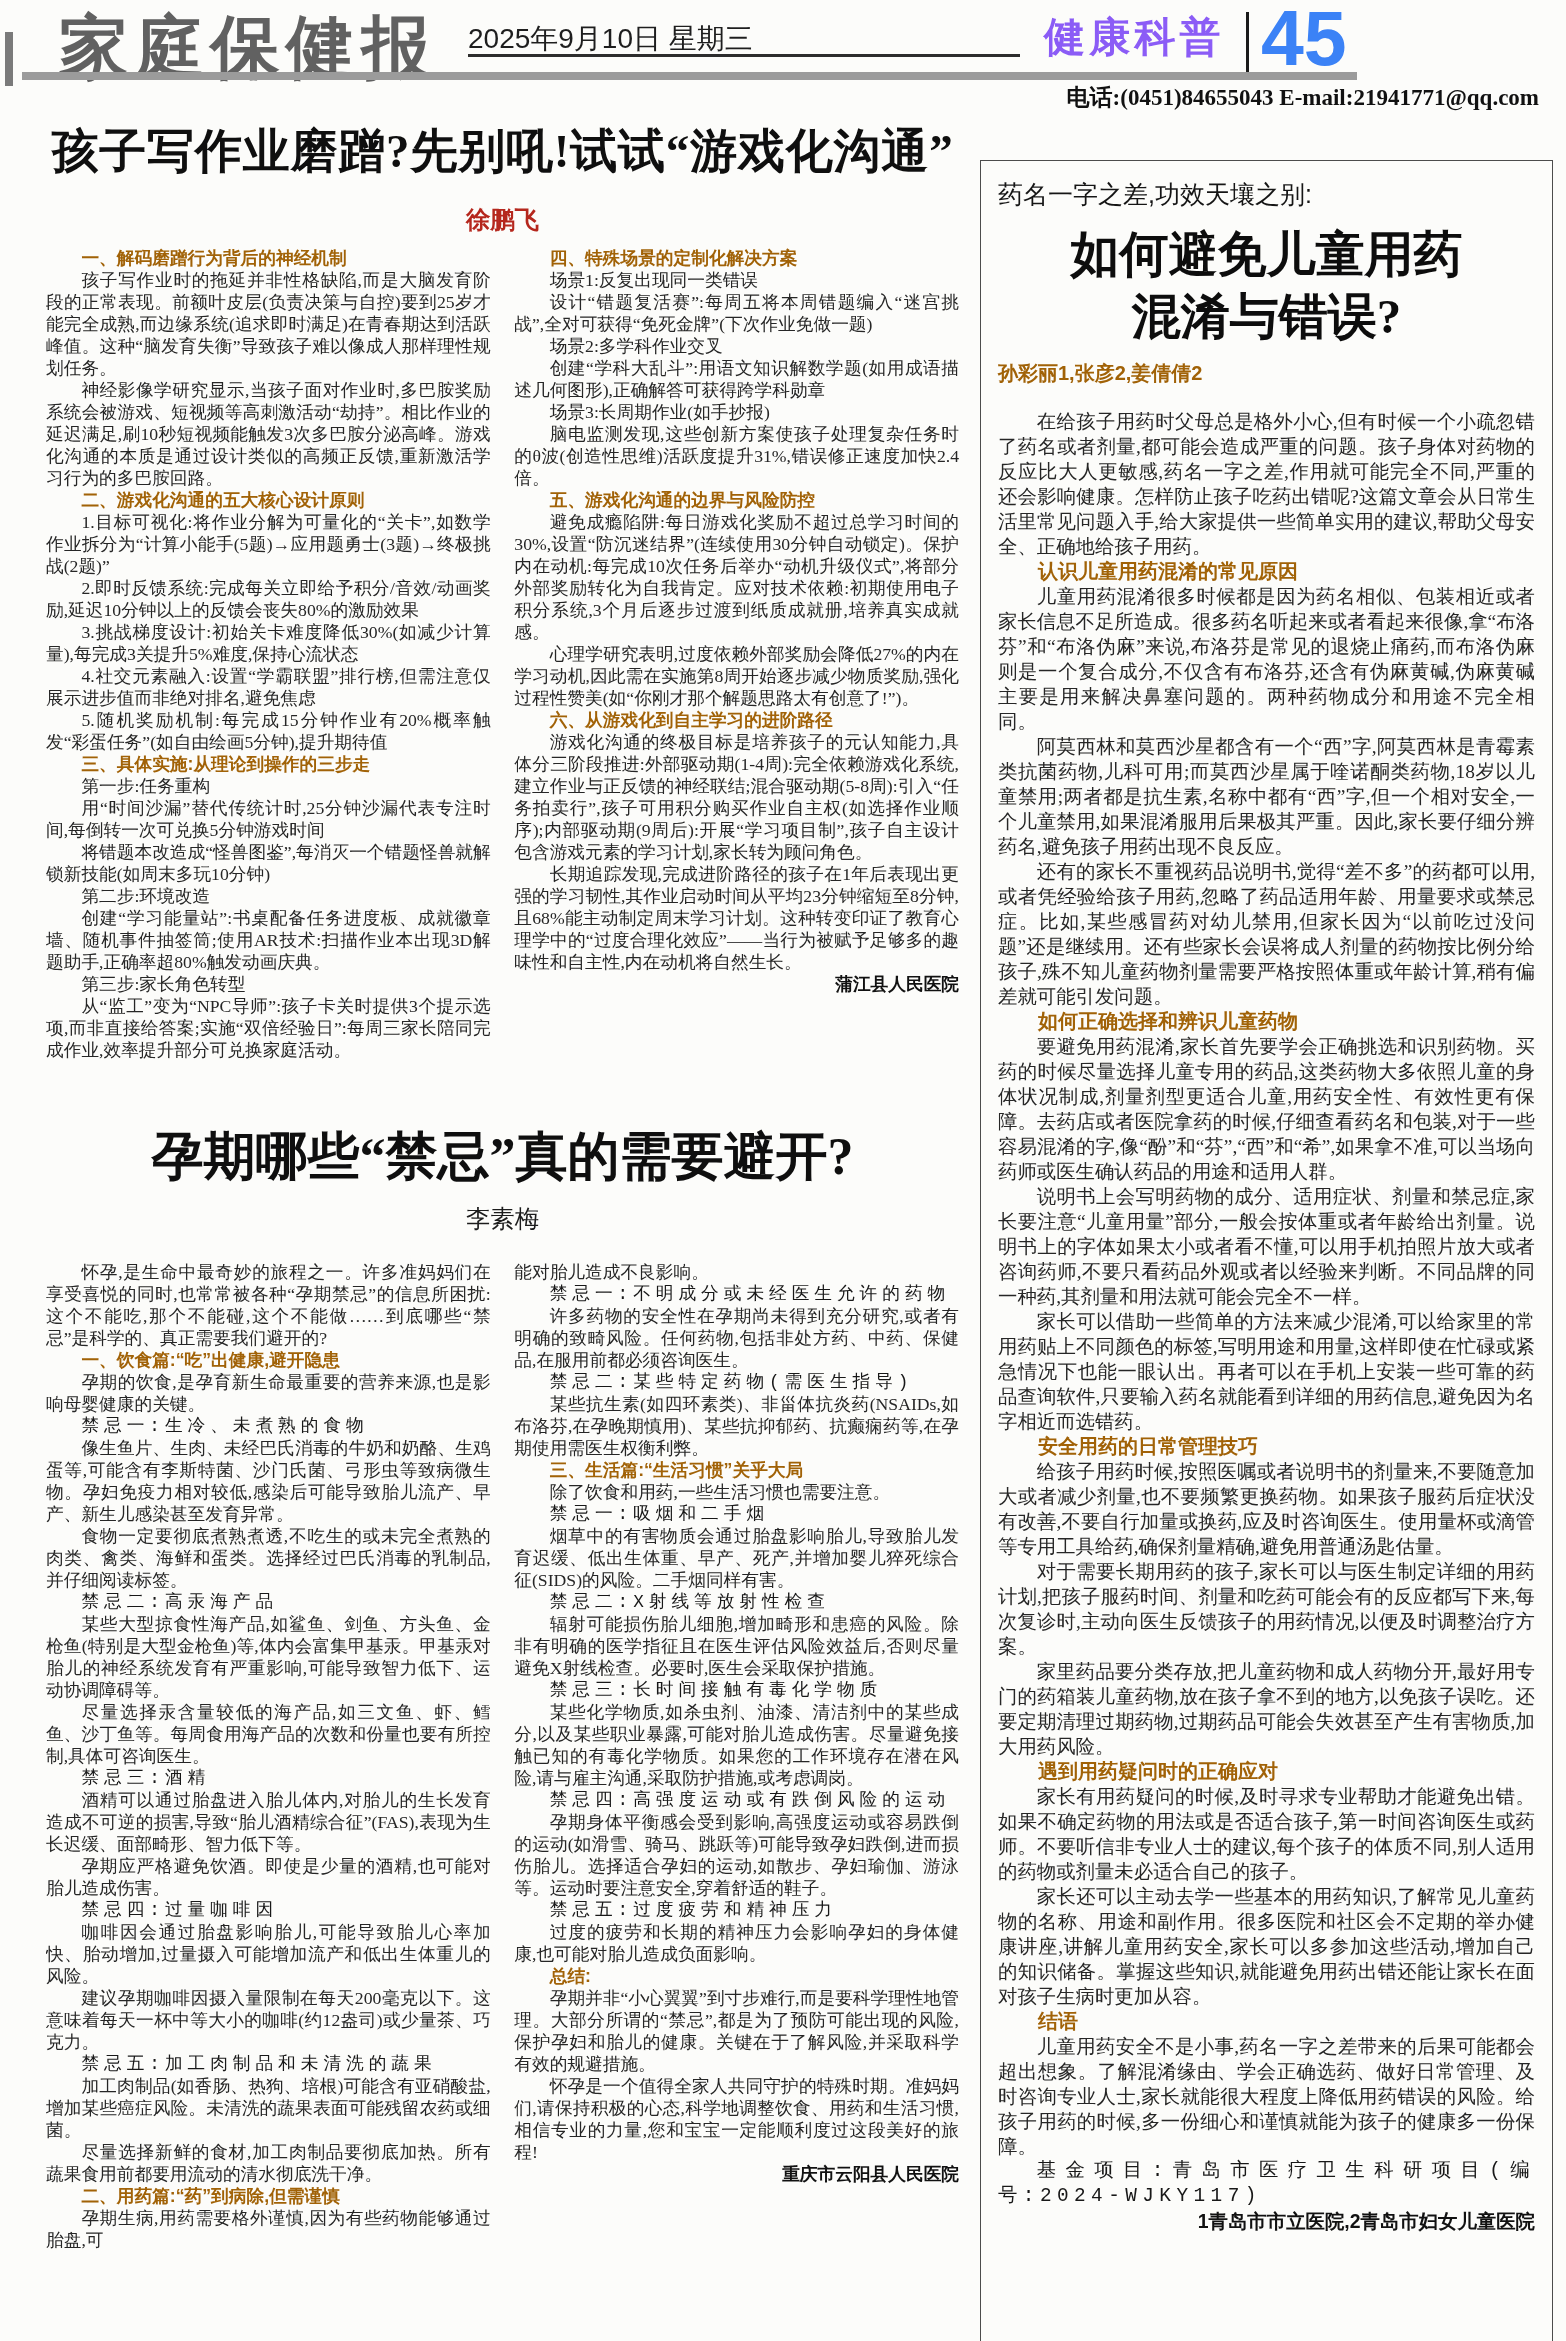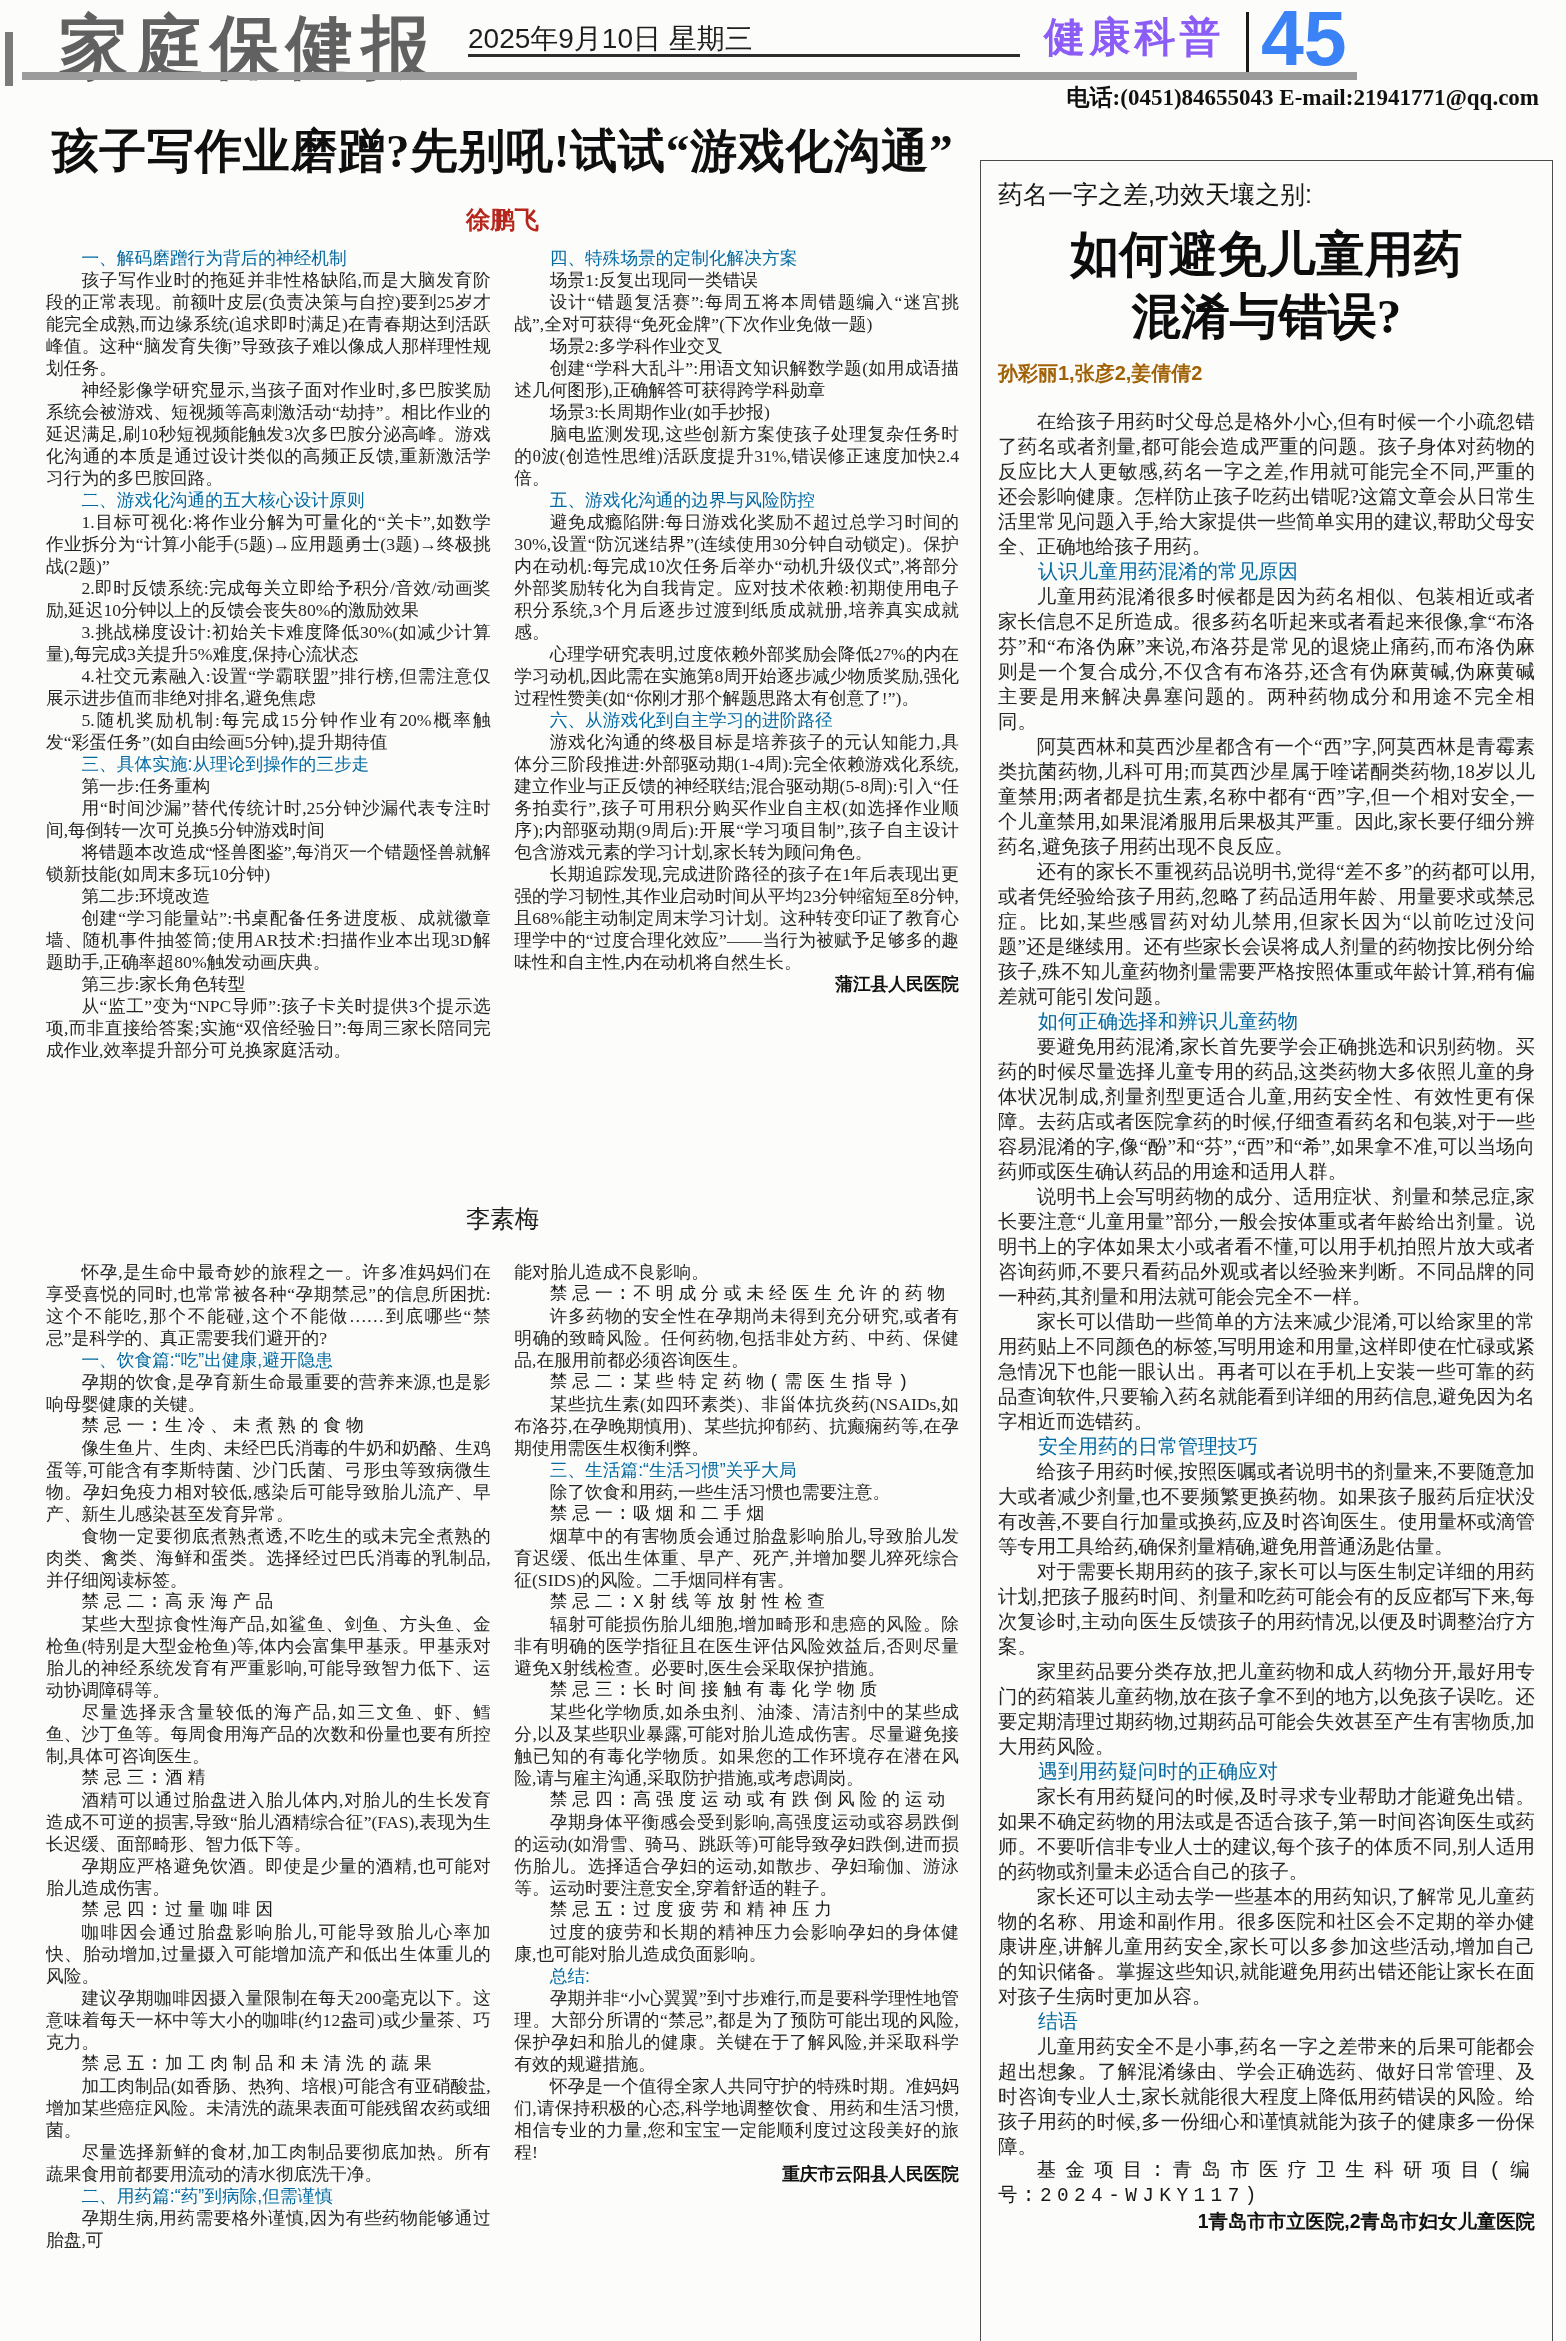--- a/index.html
+++ b/index.html
@@ -26,21 +26,21 @@
   
   .art-title{position:absolute;left:46px;width:913px;text-align:center;margin:0;
              font-family:var(--serif);font-weight:bold;color:#0f0f0f;}
   .byline{position:absolute;left:46px;width:913px;text-align:center;
           font-family:var(--sans);font-size:24.4px;color:#1c1c1c;}
   .cols{position:absolute;left:46px;width:913px;display:flex;gap:23.6px;overflow:hidden;}
   .col{flex:1;font-size:17.7px;line-height:22px;text-align:justify;color:#262626;}
   .blk{margin:0;}
   .blk-p{text-indent:2em;}
   .blk-c{text-indent:0;}
-  .blk-h{font-family:var(--sans);font-weight:normal;text-indent:2em;color:#0369a1;}
+  .blk-h{font-family:var(--sans);font-weight:bold;text-indent:2em;color:#a16207;}
   .blk-k{text-indent:2em;letter-spacing:0.28em;color:#181818;font-family:Liberation Mono, monospace;}
   .blk-r{text-align:right;font-family:var(--sans);font-weight:bold;color:#111;}
   .a1-title{top:126px;font-size:47px;line-height:1.1;letter-spacing:0.8px;}
   .a1-byline{top:204px;color:#b5271d;font-weight:bold;}
   .a1-cols{top:247px;height:912px;}
   .a2-title{top:1128px;font-size:52px;line-height:1.1;}
   .a2-byline{top:1203px;}
   .a2-cols{top:1261px;height:1079px;}
   
   .a3-box{position:absolute;left:980px;top:116px;width:573px;height:2193px;
@@ -102,20 +102,21 @@
         <div class="blk blk-h">五、游戏化沟通的边界与风险防控</div>
         <div class="blk blk-p">避免成瘾陷阱:每日游戏化奖励不超过总学习时间的30%,设置“防沉迷结界”(连续使用30分钟自动锁定)。保护内在动机:每完成10次任务后举办“动机升级仪式”,将部分外部奖励转化为自我肯定。应对技术依赖:初期使用电子积分系统,3个月后逐步过渡到纸质成就册,培养真实成就感。</div>
         <div class="blk blk-p">心理学研究表明,过度依赖外部奖励会降低27%的内在学习动机,因此需在实施第8周开始逐步减少物质奖励,强化过程性赞美(如“你刚才那个解题思路太有创意了!”)。</div>
         <div class="blk blk-h">六、从游戏化到自主学习的进阶路径</div>
         <div class="blk blk-p">游戏化沟通的终极目标是培养孩子的元认知能力,具体分三阶段推进:外部驱动期(1-4周):完全依赖游戏化系统,建立作业与正反馈的神经联结;混合驱动期(5-8周):引入“任务拍卖行”,孩子可用积分购买作业自主权(如选择作业顺序);内部驱动期(9周后):开展“学习项目制”,孩子自主设计包含游戏元素的学习计划,家长转为顾问角色。</div>
         <div class="blk blk-p">长期追踪发现,完成进阶路径的孩子在1年后表现出更强的学习韧性,其作业启动时间从平均23分钟缩短至8分钟,且68%能主动制定周末学习计划。这种转变印证了教育心理学中的“过度合理化效应”——当行为被赋予足够多的趣味性和自主性,内在动机将自然生长。</div>
         <div class="blk blk-r">蒲江县人民医院</div>
       </div>
   </div>
 
+  <h1 class="art-title a2-title">孕期哪些“禁忌”真的需要避开?</h1>
   <div class="byline a2-byline">李素梅</div>
   <div class="cols a2-cols">
     <div class="col">
         <div class="blk blk-p">怀孕,是生命中最奇妙的旅程之一。许多准妈妈们在享受喜悦的同时,也常常被各种“孕期禁忌”的信息所困扰:这个不能吃,那个不能碰,这个不能做……到底哪些“禁忌”是科学的、真正需要我们避开的?</div>
         <div class="blk blk-h">一、饮食篇:“吃”出健康,避开隐患</div>
         <div class="blk blk-p">孕期的饮食,是孕育新生命最重要的营养来源,也是影响母婴健康的关键。</div>
         <div class="blk blk-k">禁忌一:生冷、未煮熟的食物</div>
         <div class="blk blk-p">像生鱼片、生肉、未经巴氏消毒的牛奶和奶酪、生鸡蛋等,可能含有李斯特菌、沙门氏菌、弓形虫等致病微生物。孕妇免疫力相对较低,感染后可能导致胎儿流产、早产、新生儿感染甚至发育异常。</div>
         <div class="blk blk-p">食物一定要彻底煮熟煮透,不吃生的或未完全煮熟的肉类、禽类、海鲜和蛋类。选择经过巴氏消毒的乳制品,并仔细阅读标签。</div>
         <div class="blk blk-k">禁忌二:高汞海产品</div>

